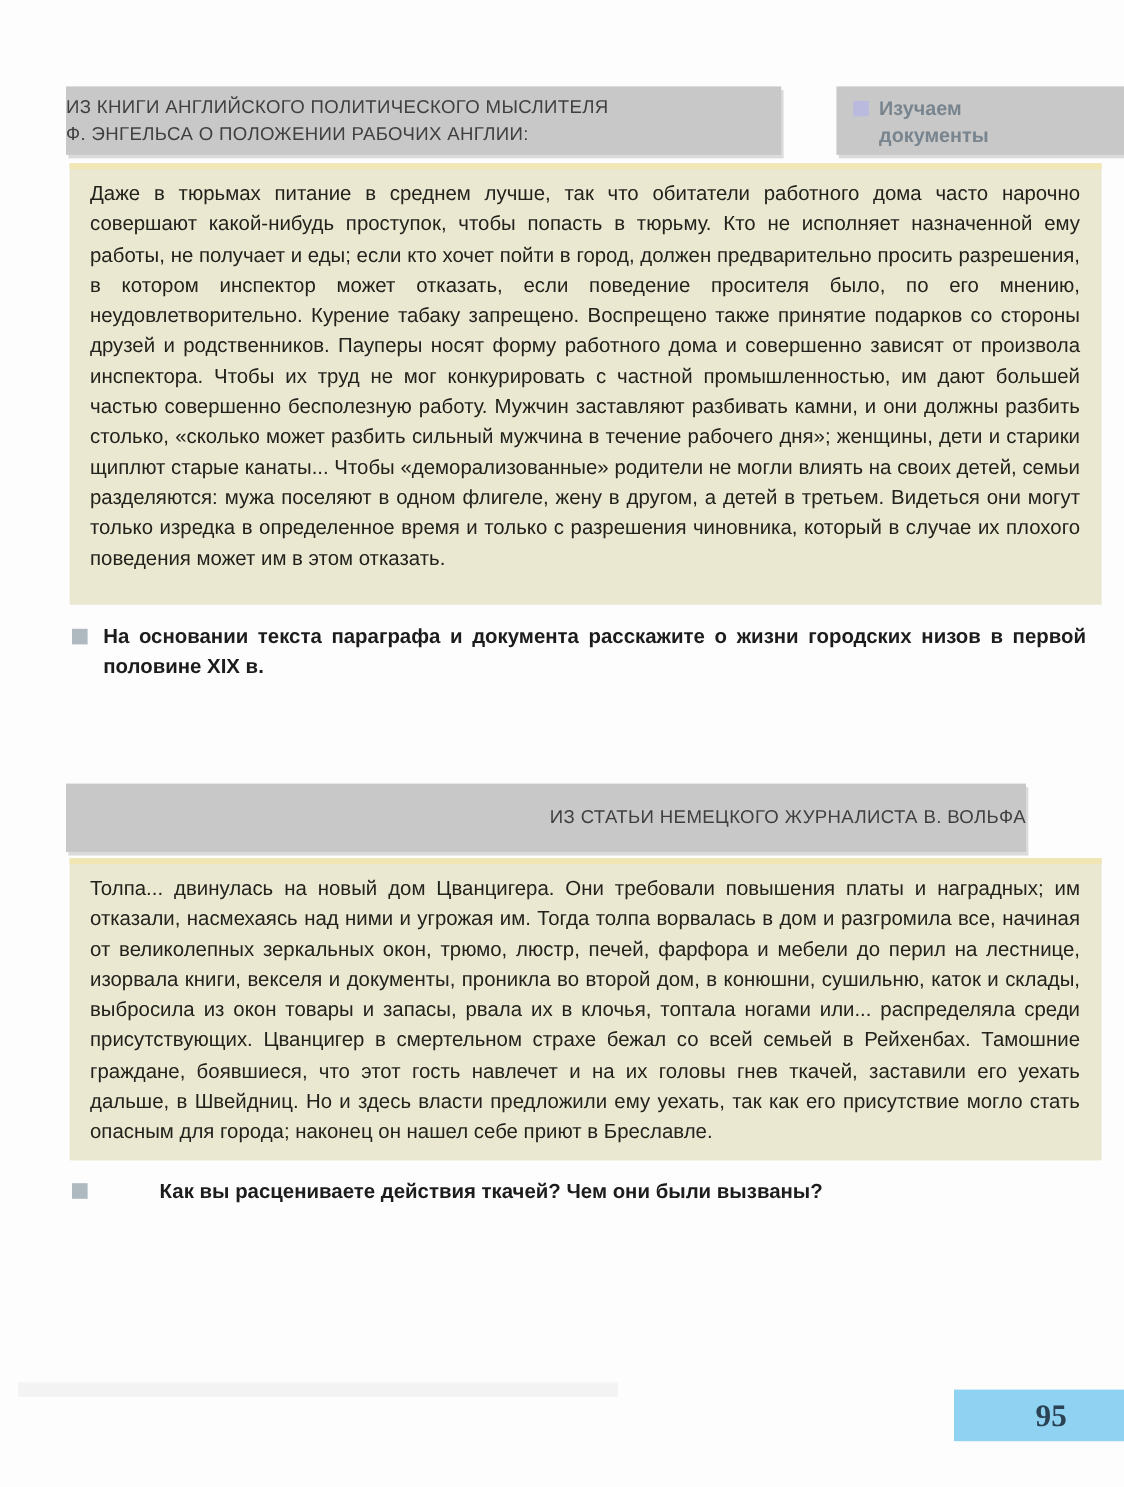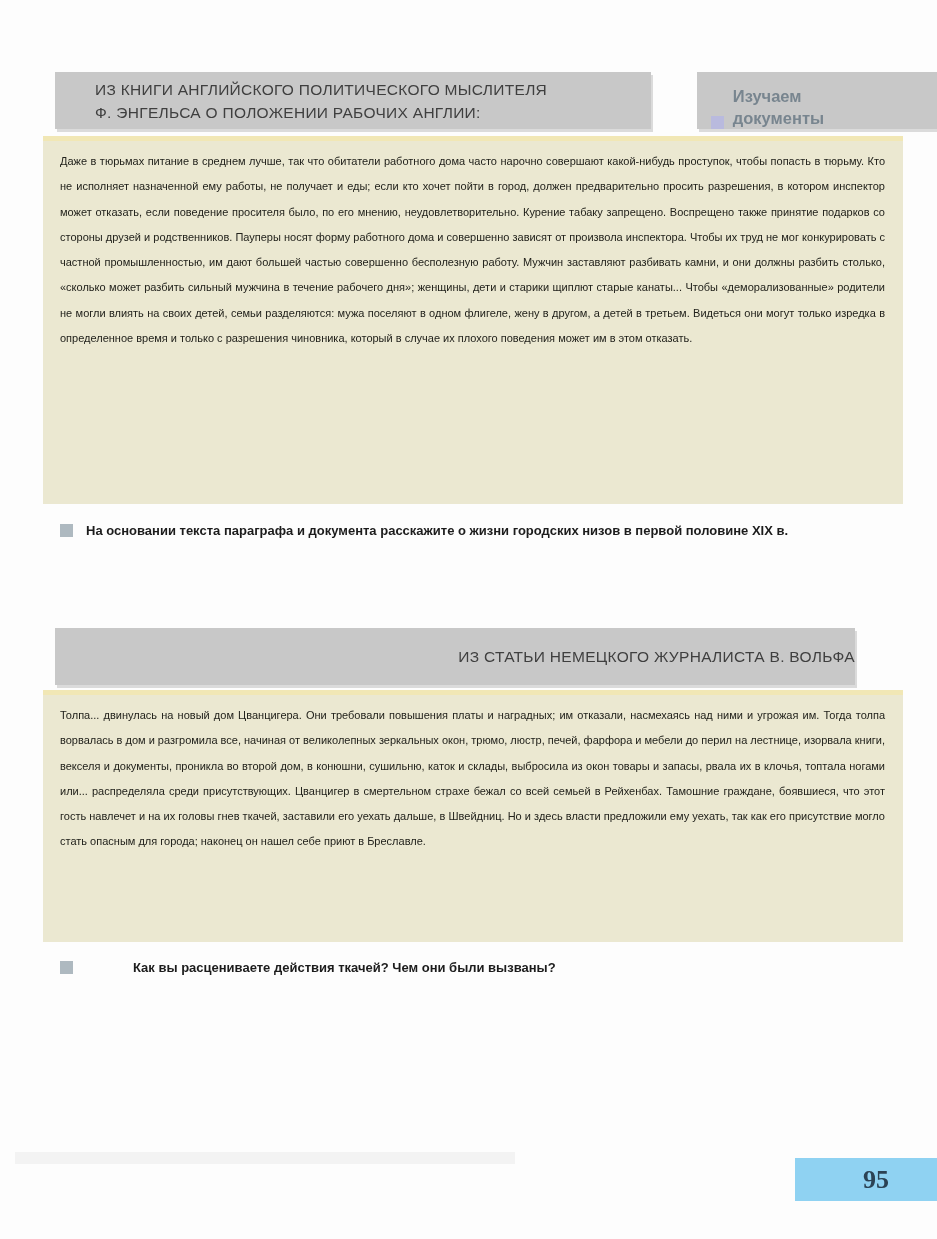--- a/index.html
+++ b/index.html
@@ -18,61 +18,61 @@
     gap:30px;
   }
   .doc-header{
     background:var(--header_bg,#c8c8c8);
     box-shadow:2px 3px 0 rgba(120,120,120,0.25);
     display:flex;flex-direction:column;justify-content:center;
     font-size:15.5px;line-height:23px;
     color:#3f3f3f;
     letter-spacing:0.3px;
   }
-  .doc-header-1{width:605px;height:57px;padding-left:40px;box-sizing:border-box;}
+  .doc-header-1{width:605px;height:57px;box-sizing:border-box;}
   .doc-header-2{width:800px;height:57px;padding-left:34px;box-sizing:border-box;margin:85px 0 0 55px;align-items:flex-end;}
   .badge{
     width:244px;height:57px;
     background:var(--header_bg,#c8c8c8);
     box-shadow:2px 3px 0 rgba(120,120,120,0.25);
     box-sizing:border-box;
     padding:8px 0 0 14px;
-    display:flex;align-items:flex-end;margin-left:16px;
+    display:flex;align-items:flex-start;margin-left:16px;
   }
   .badge-icon{
     width:13px;height:13px;
     background:var(--badge_icon,#b9bade);
     margin:4px 9px 0 0;
     flex:0 0 auto;
   }
   .badge-text{
     font-weight:bold;
     font-size:16.5px;line-height:22px;
     color:var(--badge_text,#78858f);
   }
   
   .doc-block{
     background:var(--doc_bg,#ebe8d1);
     border-top:5px solid #f1e7b5;
     box-sizing:border-box;
-    margin-left:43px;
+    margin-left:58px;
     width:860px;
     padding:8px 18px 10px 17px;
     text-align:justify;
-    font-size:11px;
+    font-size:17px;
     line-height:25.3px;
     color:#22221c;
   }
   .doc-block-1{margin-top:7px;min-height:368px;}
   .doc-block-2{margin-top:5px;min-height:252px;}
   
   .question{
     display:flex;
     margin:14px 32px 0 60px;
-    font-size:13px;
+    font-size:17px;
     line-height:25px;
     font-weight:bold;
     color:#1c1c1c;
     text-align:justify;
   }
   .q1{margin-top:14px;}
   .q2{margin-top:13px;gap:47px;}
   .bullet-icon{
     flex:0 0 auto;
     width:13px;height:13px;

